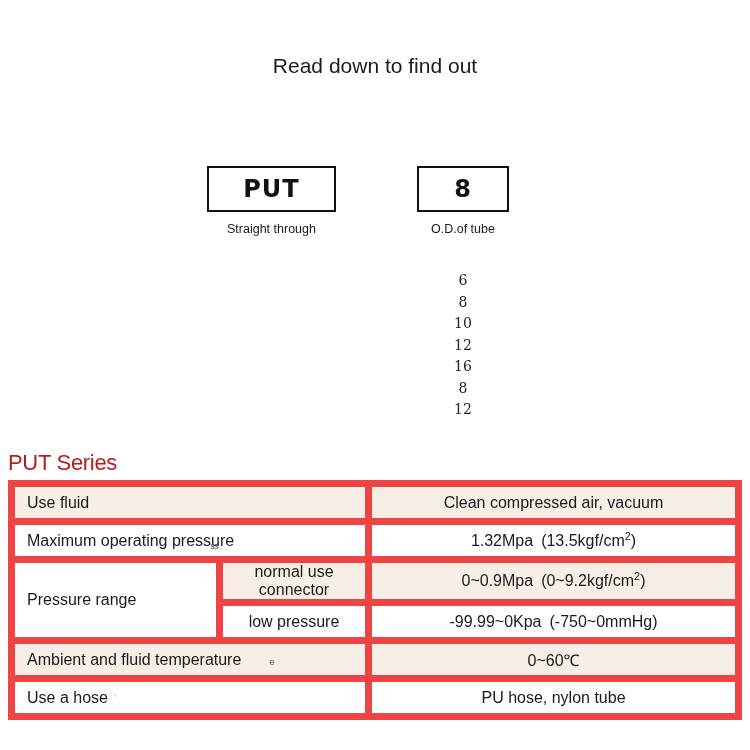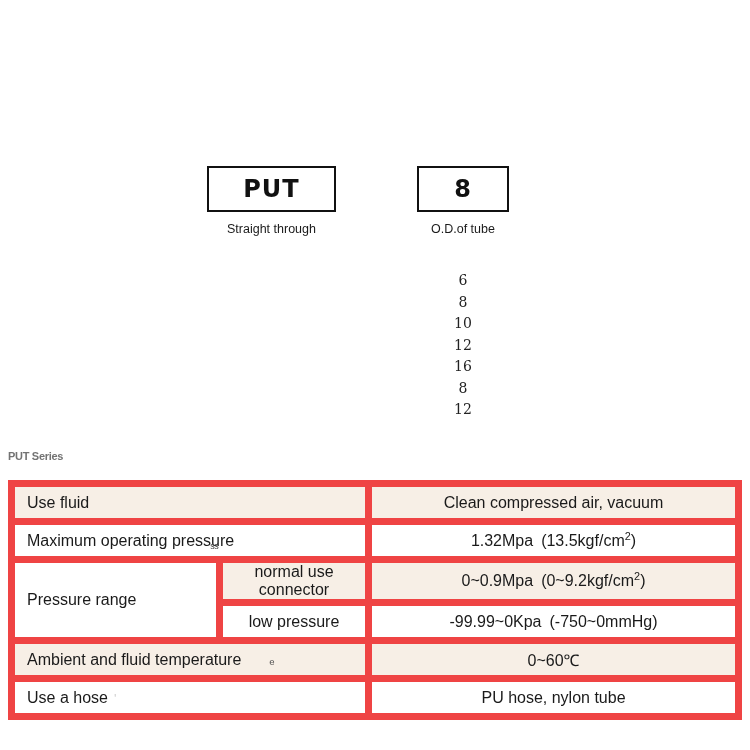--- a/index.html
+++ b/index.html
@@ -103,23 +103,23 @@
     font-size: 14px;
     line-height: 21.5px;
     color: #222222;
   }
 
   
   .series-heading {
     position: absolute;
     left: 8px;
     top: 450px;
-    font-size: 11px;
-    font-weight: bold;
-    color: #737373;
+    font-size: 22px;
+    font-weight: normal;
+    color: #b91c1c;
     letter-spacing: -0.3px;
     white-space: nowrap;
   }
 
   
   .spec-table {
     position: absolute;
     left: 8px;
     top: 480px;
     width: 727px;
@@ -177,20 +177,21 @@
   .stray-faint {
     color: #cfcfcf;
     font-size: 13px;
     margin-left: 6px;
   }
 </style>
 </head>
 <body>
 
 <div class="header-block">
+  <div class="sub-title">Read down to find out</div>
 </div>
 
 <div class="code-box" id="box-series">
   <span class="code-box-text">PUT</span>
 </div>
 <div class="box-caption" id="caption-series">Straight through</div>
 
 <div class="code-box" id="box-od">
   <span class="code-box-text">8</span>
 </div>

